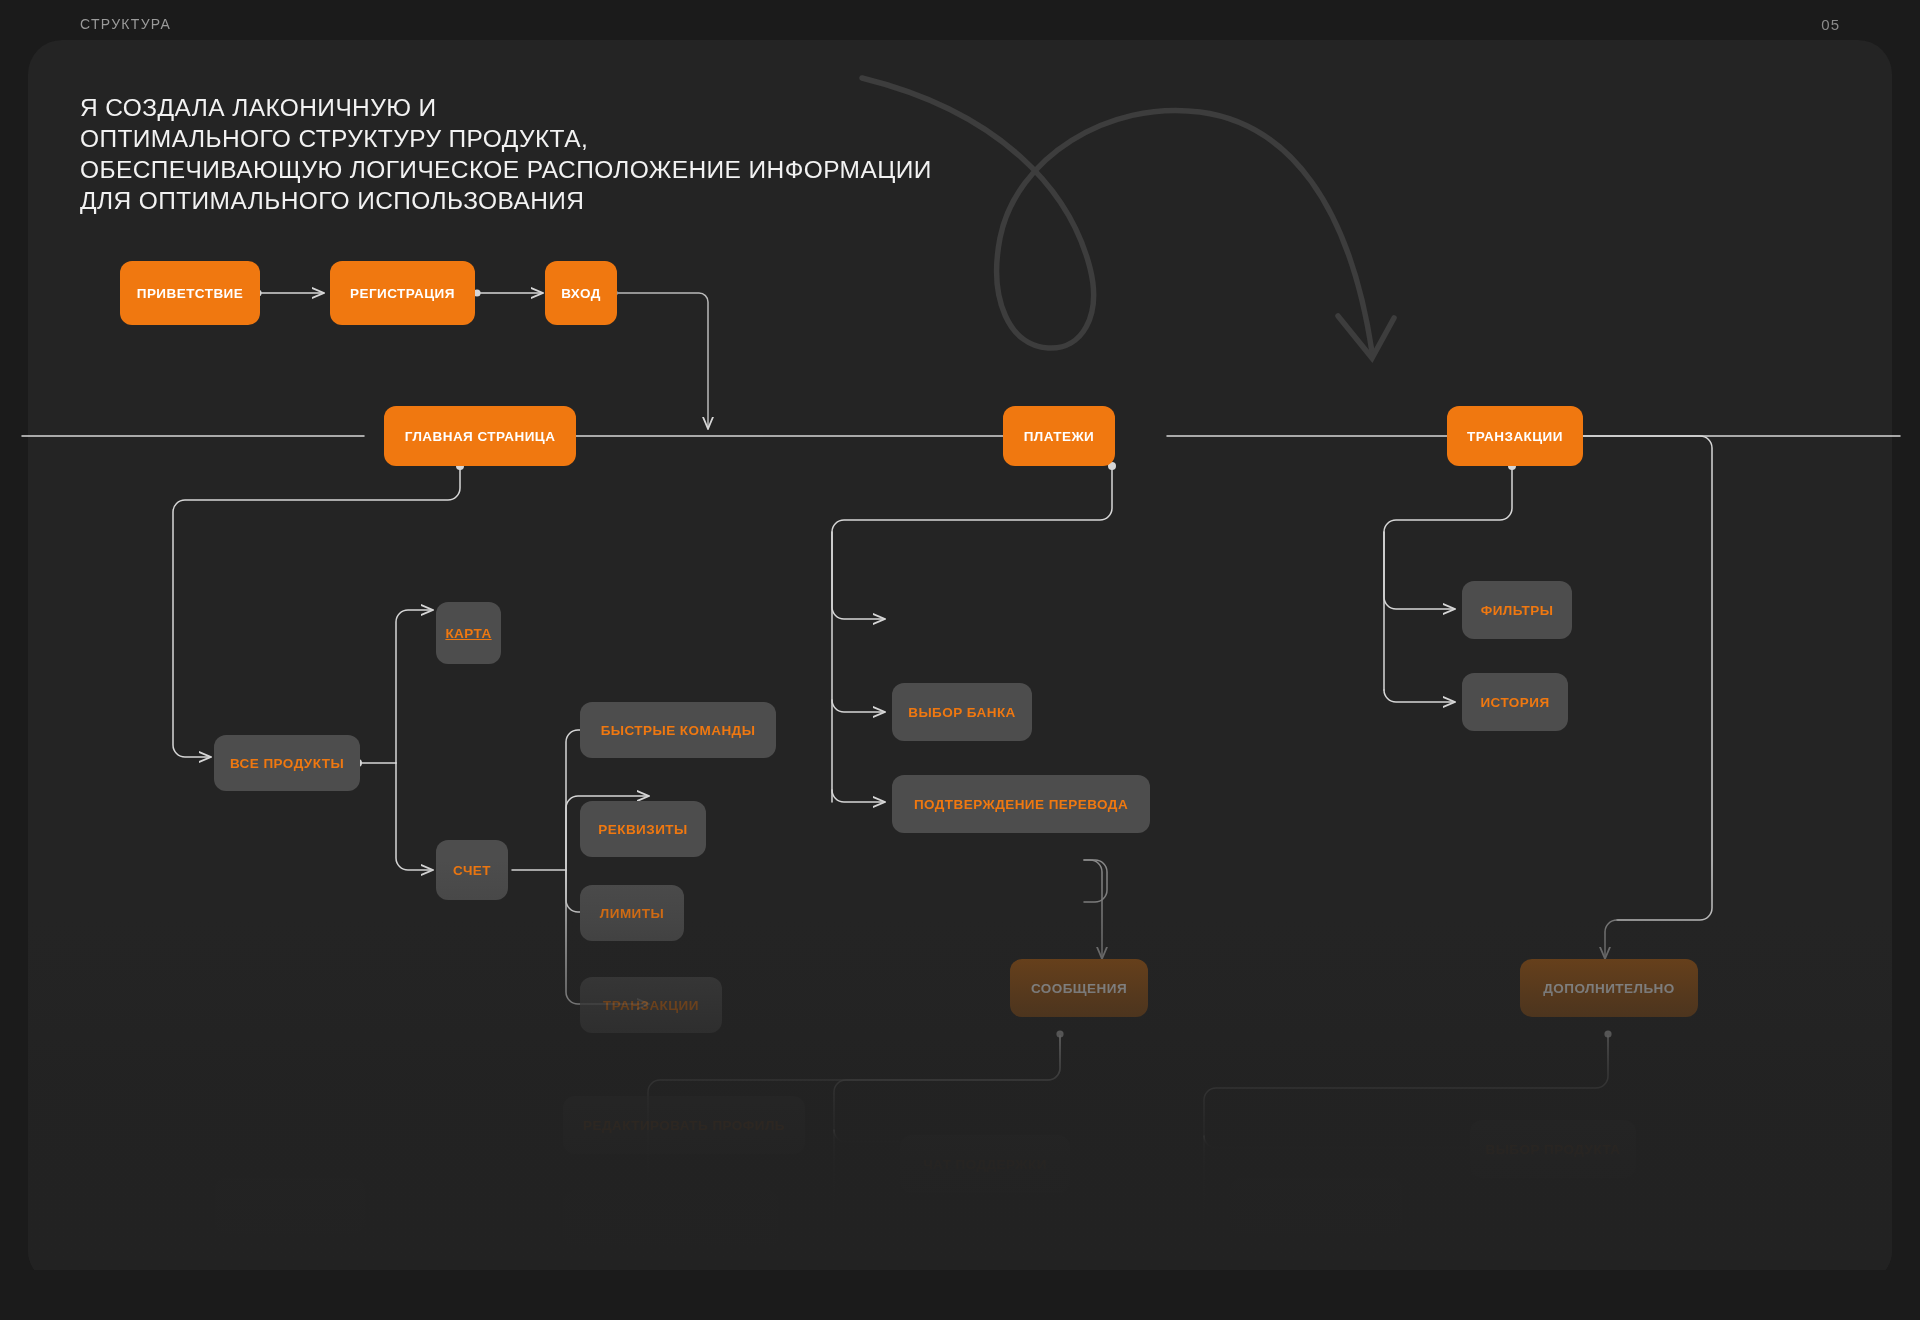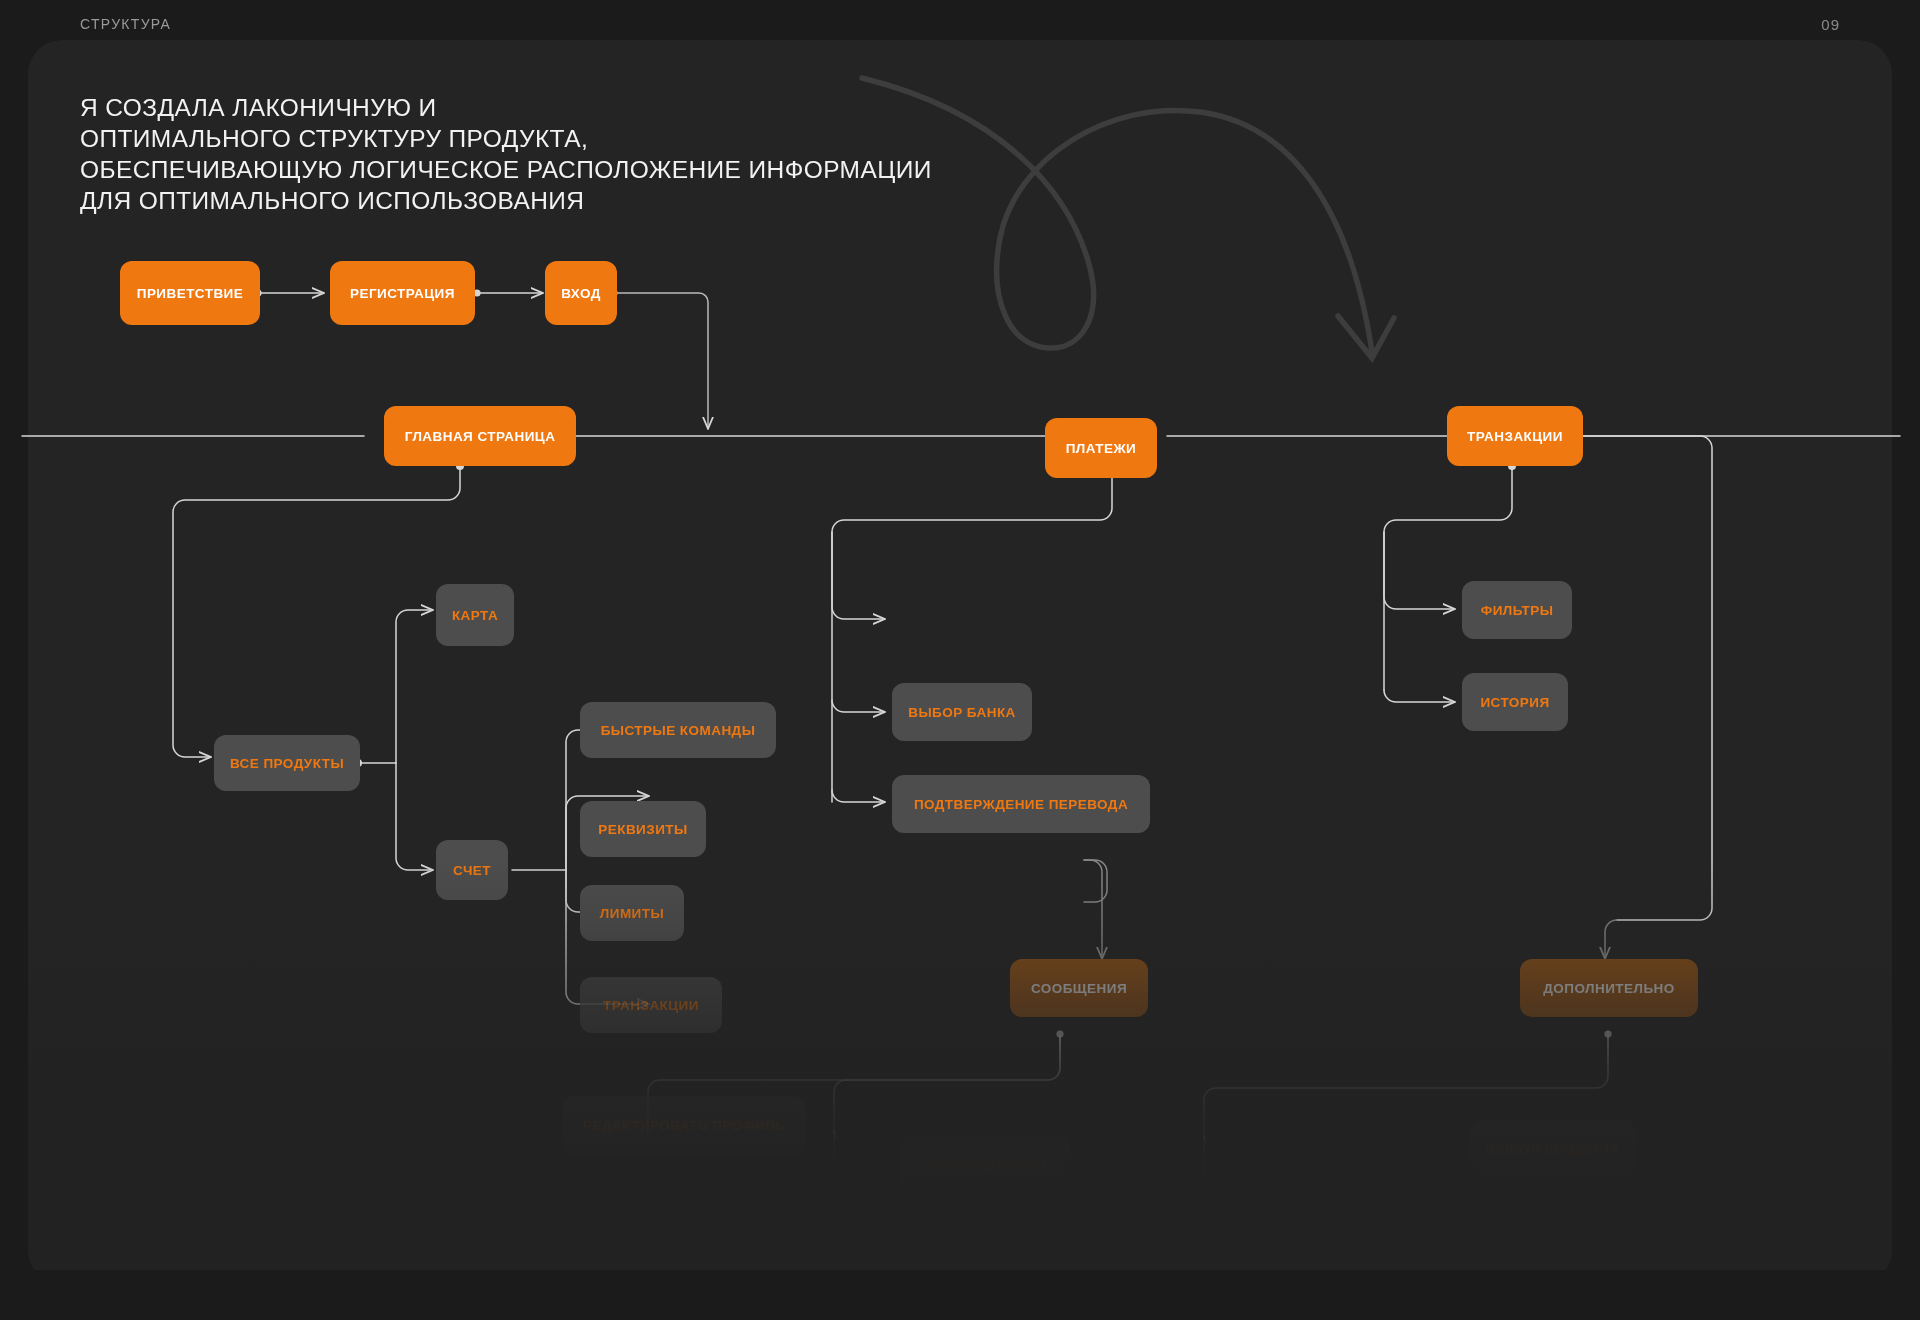--- a/index.html
+++ b/index.html
@@ -71,21 +71,21 @@
 </style>
 </head>
 <body>
 
 <div id="page">
   <div id="panel"></div>
 
   <div id="stage">
 
     <div class="kicker">СТРУКТУРА</div>
-    <div class="pagenum">09</div>
+    <div class="pagenum">05</div>
     <div class="headline">Я СОЗДАЛА ЛАКОНИЧНУЮ И
 ОПТИМАЛЬНОГО СТРУКТУРУ ПРОДУКТА,
 ОБЕСПЕЧИВАЮЩУЮ ЛОГИЧЕСКОЕ РАСПОЛОЖЕНИЕ ИНФОРМАЦИИ
 ДЛЯ ОПТИМАЛЬНОГО ИСПОЛЬЗОВАНИЯ</div>
 
     <svg class="lines" viewBox="0 0 1920 1320">
       <defs>
         <marker id="ah" markerWidth="9" markerHeight="9" refX="7.5" refY="4" orient="auto">
           <path d="M0,0.6 L8,4 L0,7.4" fill="none" stroke="#d6d6d6" stroke-width="1.2"></path>
         </marker>
@@ -171,31 +171,31 @@
     <div class="node primary" style="left:330px; top:261px; width:145px; height:64px;">
       <span>РЕГИСТРАЦИЯ</span>
     </div>
     <div class="node primary" style="left:545px; top:261px; width:72px; height:64px;">
       <span>ВХОД</span>
     </div>
 
     <div class="node primary" style="left:364px; top:406px; width:192px; height:60px;margin-left:20px;">
       <span>ГЛАВНАЯ СТРАНИЦА</span>
     </div>
-    <div class="node primary" style="left:1045px; top:406px; width:112px; height:60px;margin-top:12px;">
+    <div class="node primary" style="left:1003px; top:406px; width:112px; height:60px;">
       <span>ПЛАТЕЖИ</span>
     </div>
     <div class="node primary" style="left:1447px; top:406px; width:136px; height:60px;">
       <span>ТРАНЗАКЦИИ</span>
     </div>
 
     <div class="node sub" style="left:214px; top:735px; width:146px; height:56px;">
       <span>ВСЕ ПРОДУКТЫ</span>
     </div>
-    <div class="node sub" style="left:436px; top:584px; width:78px; height:62px;">
+    <div class="node sub" style="left:436px; top:602px; width:65px; height:62px;text-decoration:underline;">
       <span>КАРТА</span>
     </div>
     <div class="node sub" style="left:436px; top:840px; width:72px; height:60px;">
       <span>СЧЕТ</span>
     </div>
 
     <div class="node sub" style="left:580px; top:702px; width:196px; height:56px;">
       <span>БЫСТРЫЕ КОМАНДЫ</span>
     </div>
     <div class="node sub" style="left:580px; top:793px; width:126px; height:56px;margin-top:8px;">

